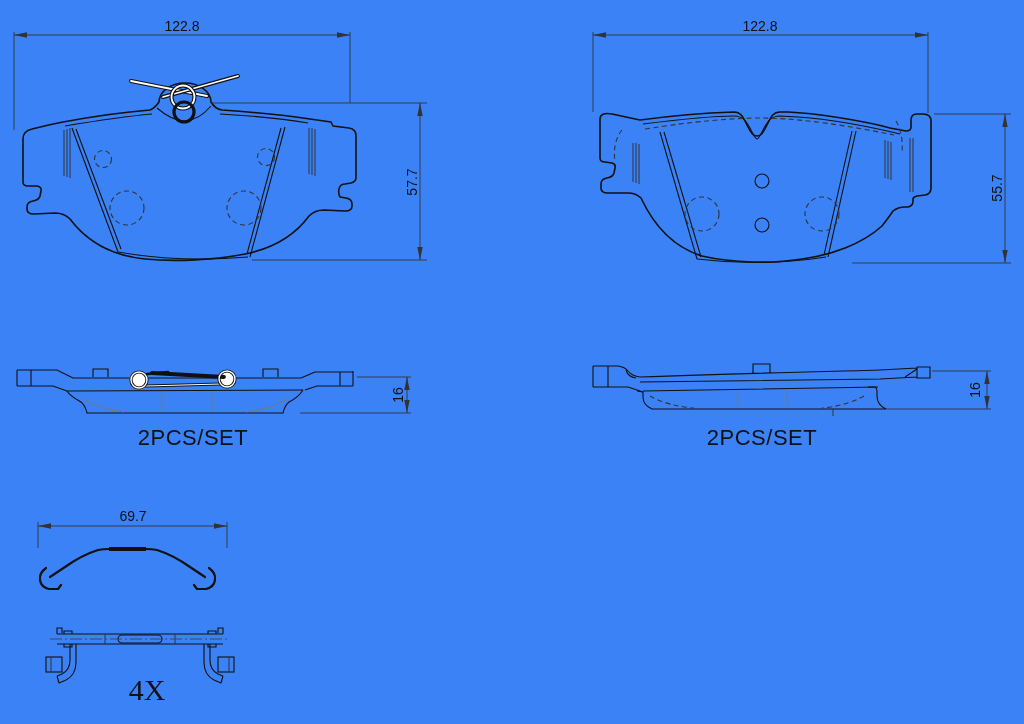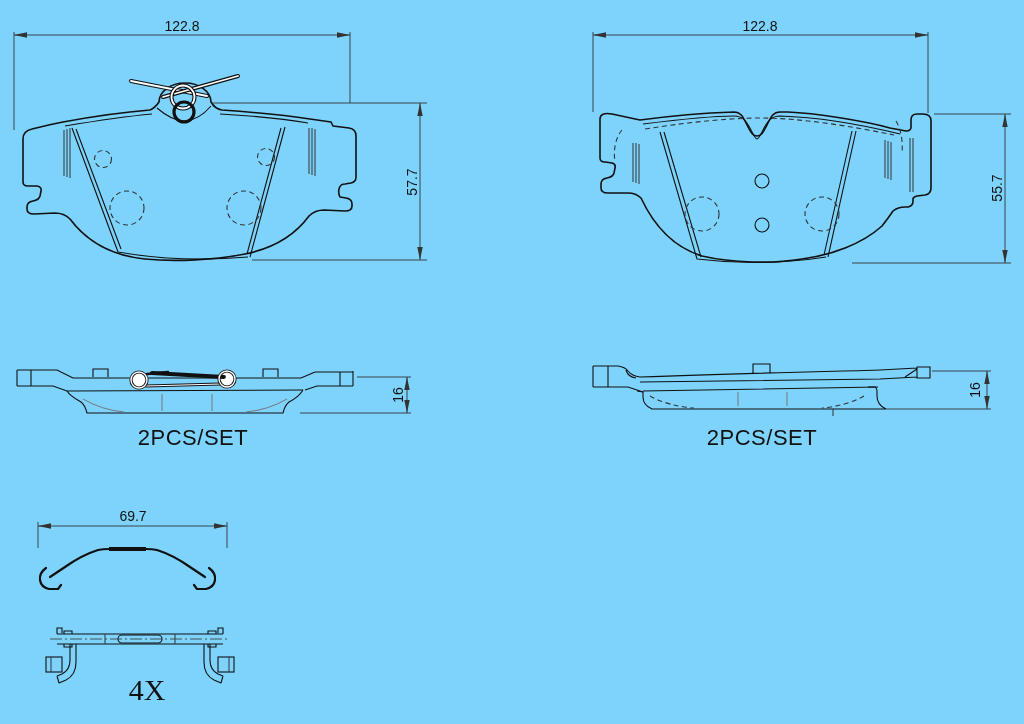--- a/index.html
+++ b/index.html
@@ -1,16 +1,16 @@
 <!DOCTYPE html>
 <html><head>
 <meta charset="utf-8">
 <style>
   html,body{margin:0;padding:0;background:#fff;}
-  .canvas{position:relative;width:1024px;height:724px;background:#7dd3fc;overflow:hidden;
+  .canvas{position:relative;width:1024px;height:724px;background:#3b82f6;overflow:hidden;
           font-family:"Liberation Sans", sans-serif;}
   svg text{fill:#111;}
   .dimtxt{font-family:"Liberation Sans", sans-serif;font-size:14px;}
   .captxt{font-family:"Liberation Sans", sans-serif;font-size:22px;letter-spacing:.5px;}
   .qtytxt{font-family:"Liberation Serif", serif;font-size:30px;}
   .outline{stroke:#111;stroke-width:1.6;fill:none;stroke-linejoin:round;}
   .thin{stroke:#111;stroke-width:1.1;fill:none;}
   .thin2{stroke:#333;stroke-width:1;fill:none;}
   .gray{stroke:#777;stroke-width:1;fill:none;}
   .dashed{stroke:#333;stroke-width:1.1;fill:none;stroke-dasharray:5 3.5;}

